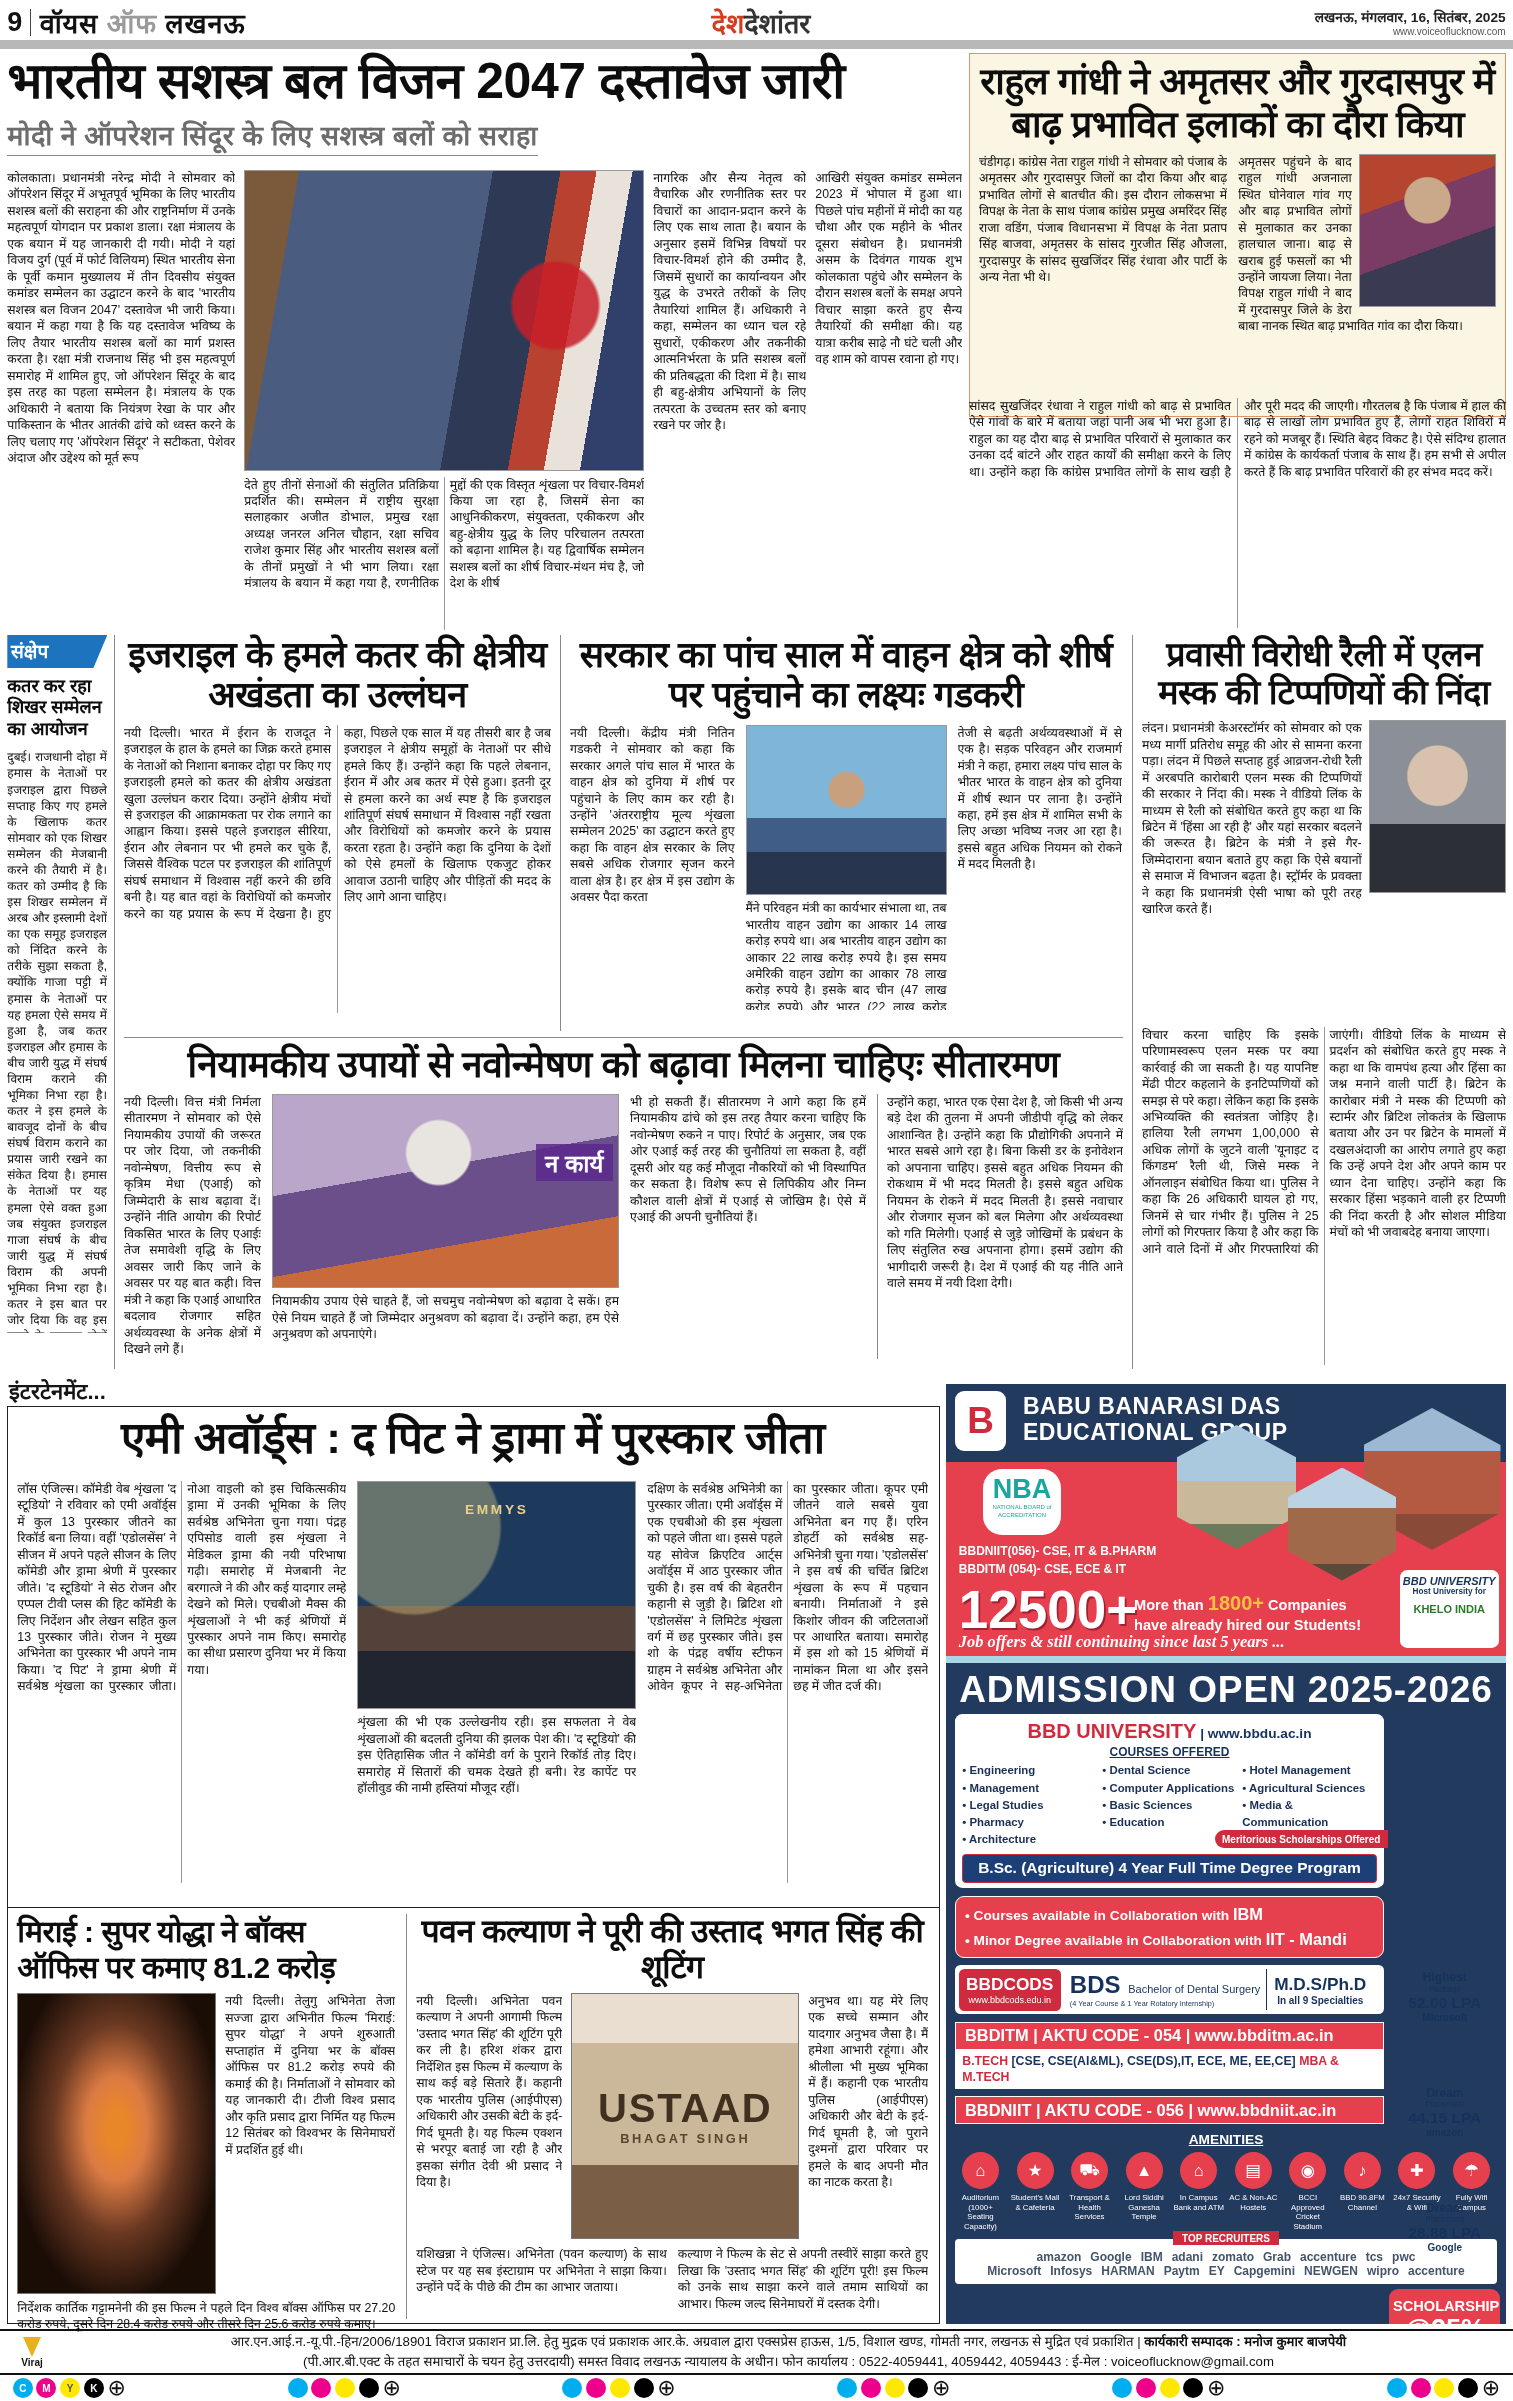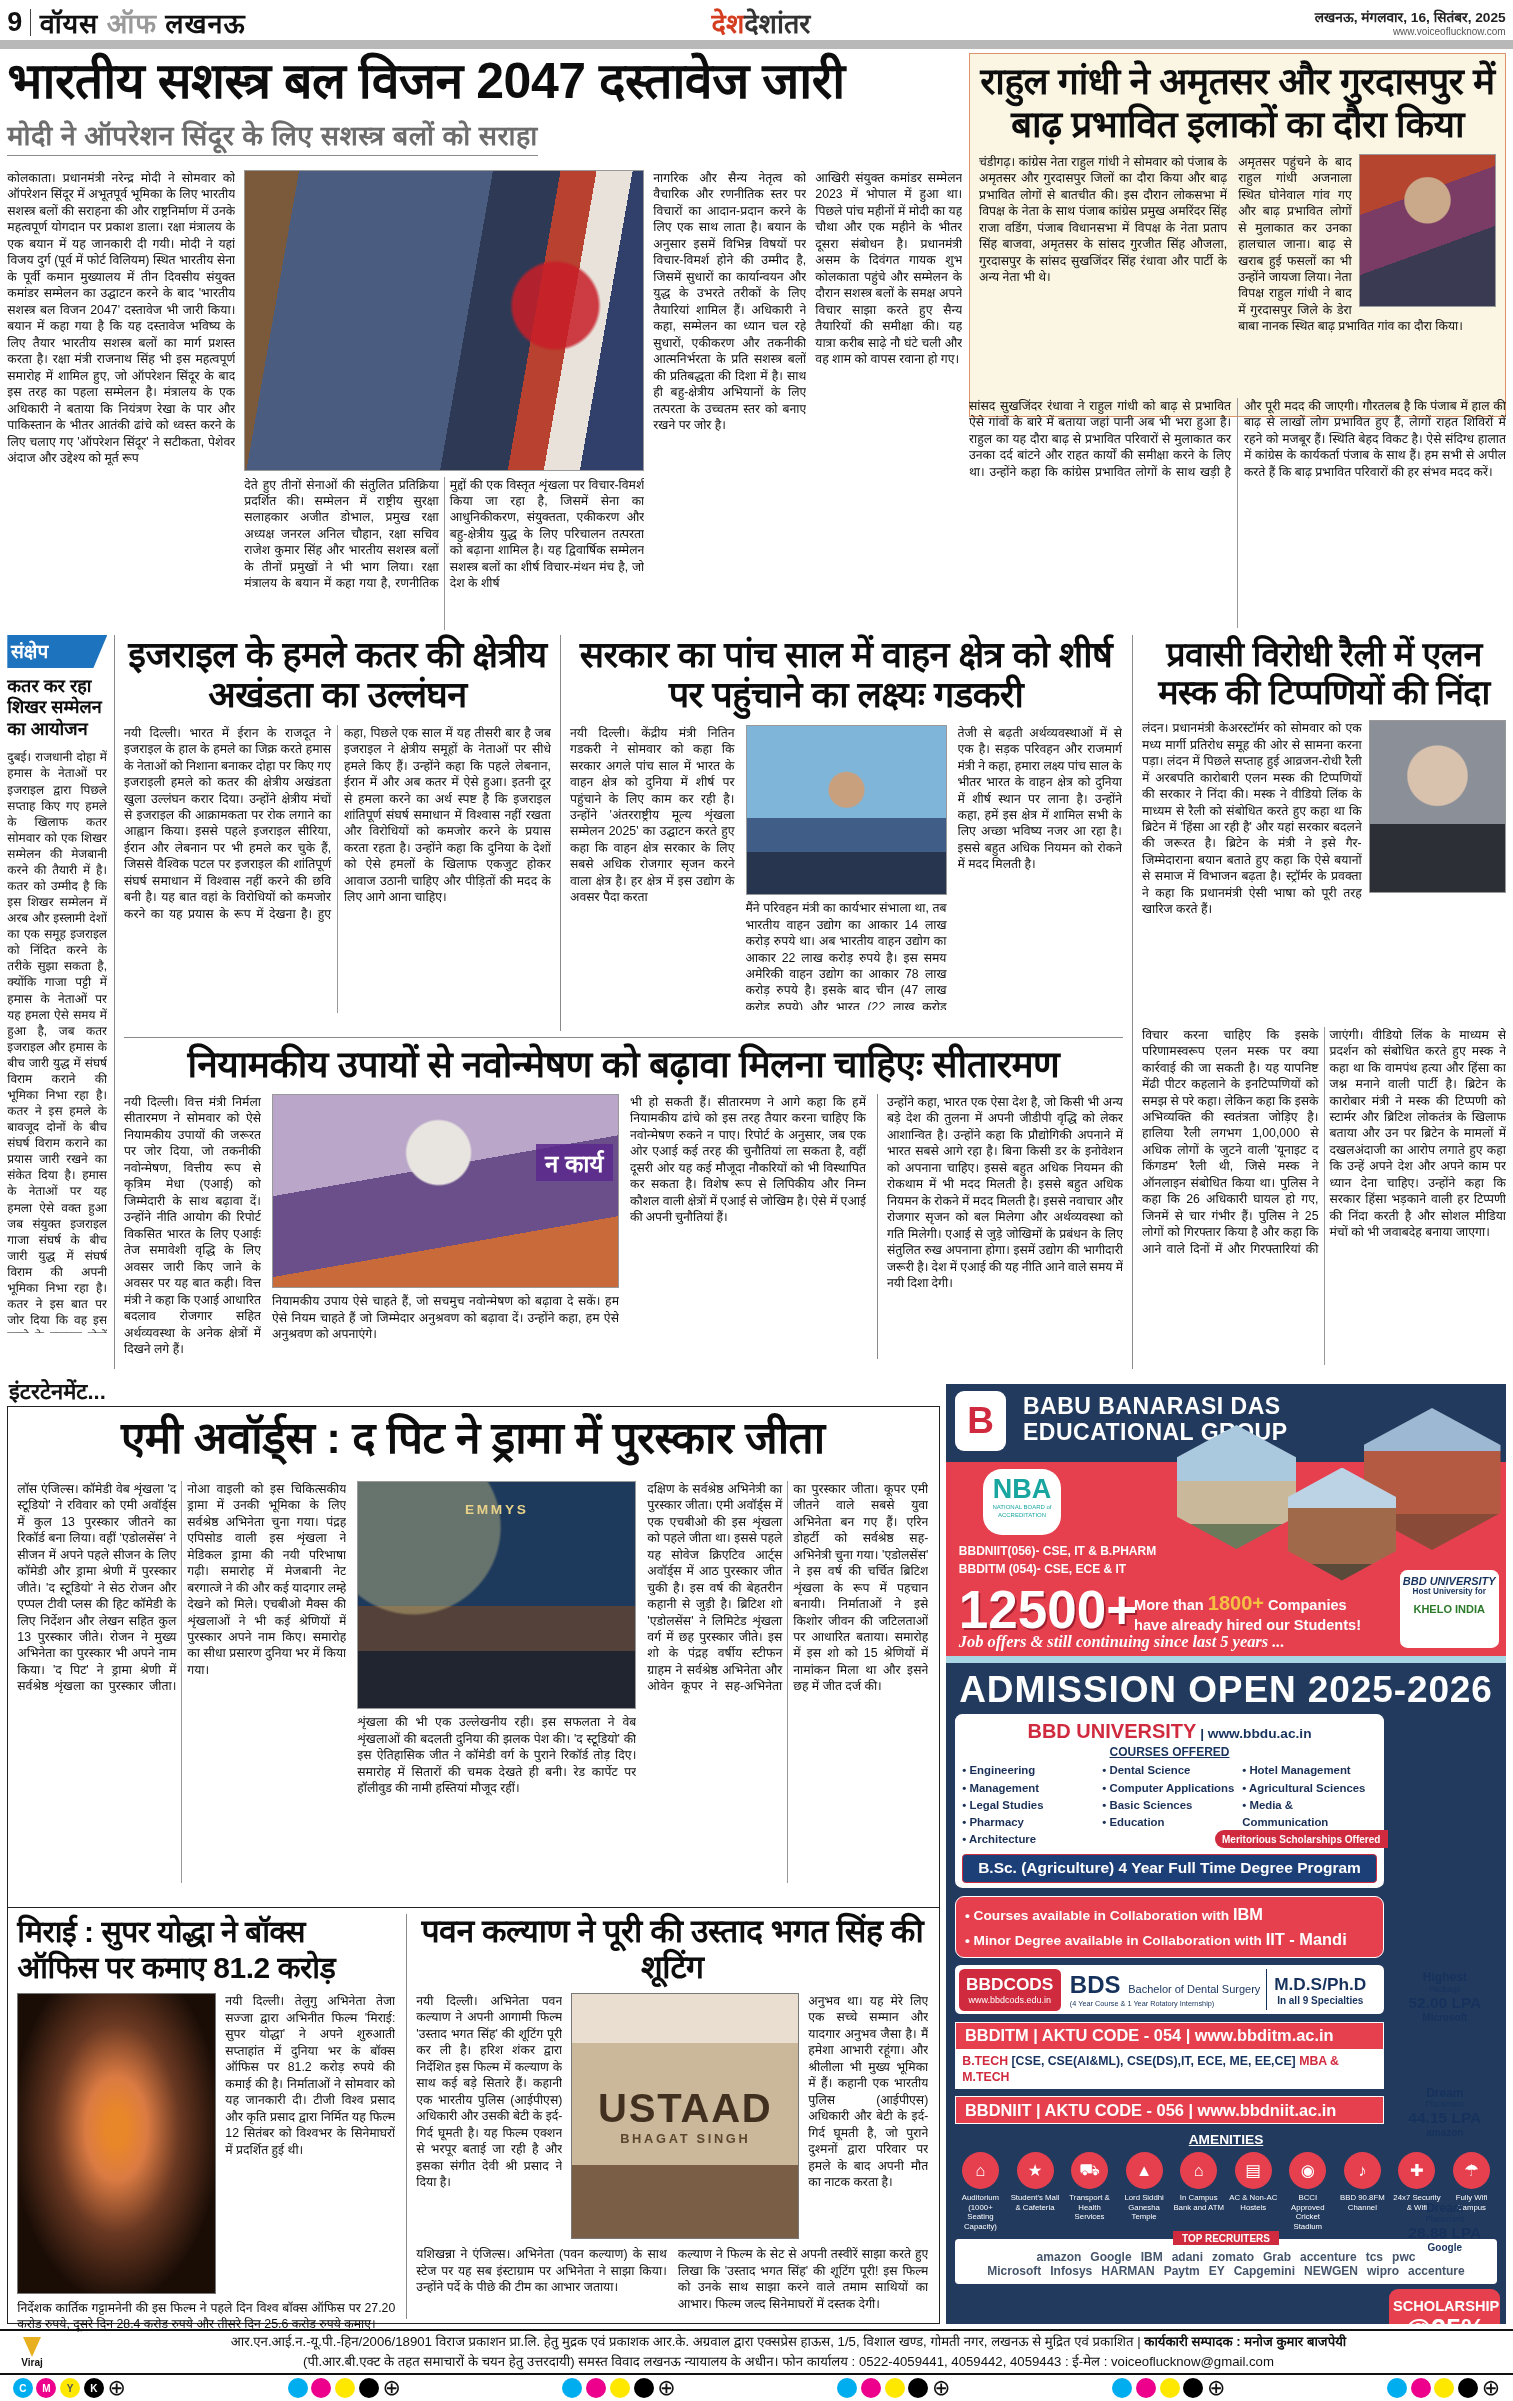--- a/index.html
+++ b/index.html
@@ -81,21 +81,21 @@
   .sita { position:absolute; left:124px; top:1037px; width:999px; height:332px; border-top:0.9px solid #8a8a8a; padding-top:5.5px; }
   .sita-headline { font-size:37px; text-align:center; }
   .sita-body { margin-top:9px; height:265px; display:flex; gap:11px; }
   .sita-c1 { width:137px; }
   .sita-mid { width:347px; display:flex; flex-direction:column; }
   .photo-sita { width:100%; height:194px; background:
       radial-gradient(circle at 48% 30%, #e8e4e0 0 14%, transparent 15%),
       linear-gradient(170deg,#b9a6c9 0 40%, #6a4f8a 40% 72%, #c96a3a 72%); border:0.9px solid #999; position:relative; }
   .photo-sita .banner { position:absolute; right:5.5px; top:49px; background:rgba(90,40,140,.85); color:#fff; font-size:24px; font-weight:bold; padding:1.8px 9px; }
   .sita-rest { flex:1; display:flex; gap:11px; }
-  .sita-c { flex:1;font-family:Liberation Serif, serif; }
+  .sita-c { flex:1; }
 
   
   .ent-label { position:absolute; left:9px; top:1375px; font-size:22px; font-weight:800; color:#151515; }
   .ent-box { position:absolute; left:7.3px; top:1406px; width:933px; height:918px; border:1.4px solid #222; }
   .emmy { position:absolute; left:9px; top:5.5px; width:911px; height:489px; }
   .emmy-headline { font-size:44px; text-align:center; }
   .emmy-body { margin-top:19px; height:402px; display:flex; gap:11px; }
   .emmy-l { width:329px; column-count:2; column-gap:11px; column-rule:0.9px solid #999; }
   .emmy-mid { width:279px; display:flex; flex-direction:column; }
   .photo-emmy { width:100%; height:228px; background:

